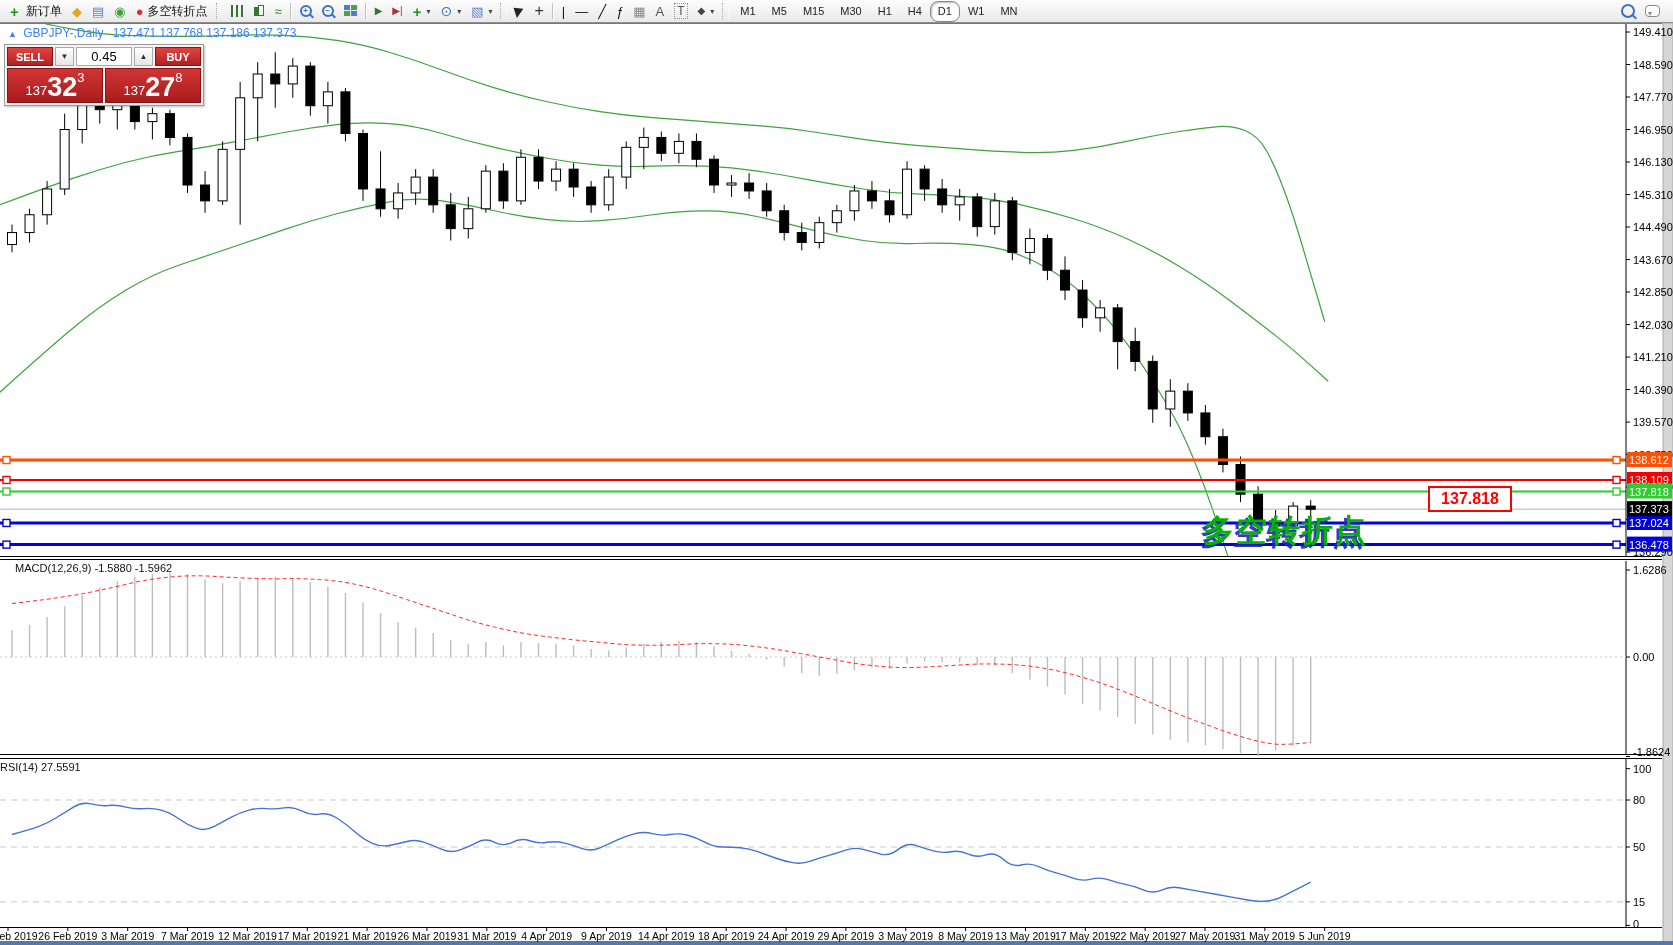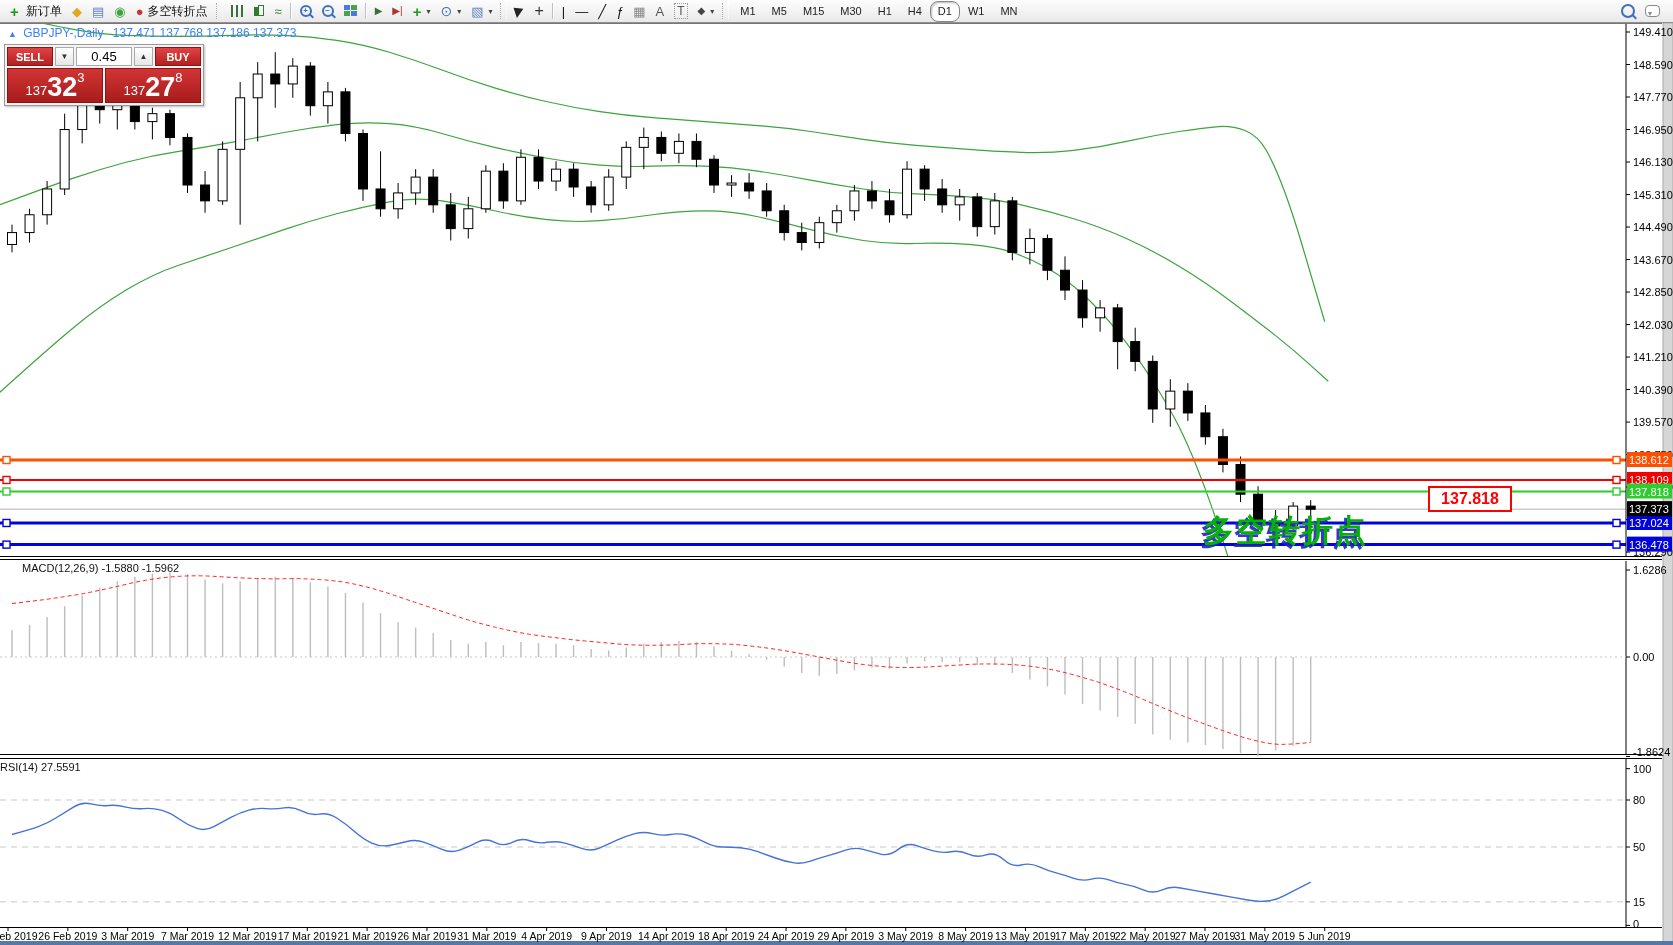--- a/index.html
+++ b/index.html
@@ -48,21 +48,21 @@
   .spin{flex:0 0 17px;background:linear-gradient(#fff,#e6e6e6);border:1px solid #aaa;
         font-size:8px;display:flex;align-items:center;justify-content:center;color:#333;}
   .vol{flex:1;background:#fff;border:1px solid #aaa;display:flex;align-items:center;justify-content:center;
        font-size:13px;color:#000;}
   .ocp-row2{display:flex;gap:2px;margin-top:2px;height:35px;}
   .pricebox{flex:1;background:linear-gradient(#d23434,#a81c1c);border:1px solid #8d1414;color:#fff;
         display:flex;align-items:flex-end;justify-content:center;padding-bottom:2px;}
   .pb-sm{font-size:13px;margin-bottom:2px;}
   .pb-big{font-size:27px;font-weight:bold;line-height:25px;}
   .pb-sup{font-size:13px;align-self:flex-start;margin-top:1px;}
-  #macdlbl{left:22px;top:562px;font-size:11px;color:#111;}
+  #macdlbl{left:15px;top:562px;font-size:11px;color:#111;}
   #rsilbl{left:0;top:761px;font-size:11px;color:#111;}
   #cn-note{left:1203px;top:510px;font-size:31px;font-weight:bold;color:#00b400;
            letter-spacing:2px;text-shadow:-3px 3px 0 rgba(34,34,190,.9);white-space:nowrap;}
   #pbox{left:1428px;top:486px;width:80px;height:22px;border:2px solid #f00;background:#fff;
         color:#f00;font-size:16px;font-weight:bold;display:flex;align-items:center;justify-content:center;}
   svg text{font-family:"Liberation Sans",sans-serif;}
 </style>
 </head>
 <body>
 

